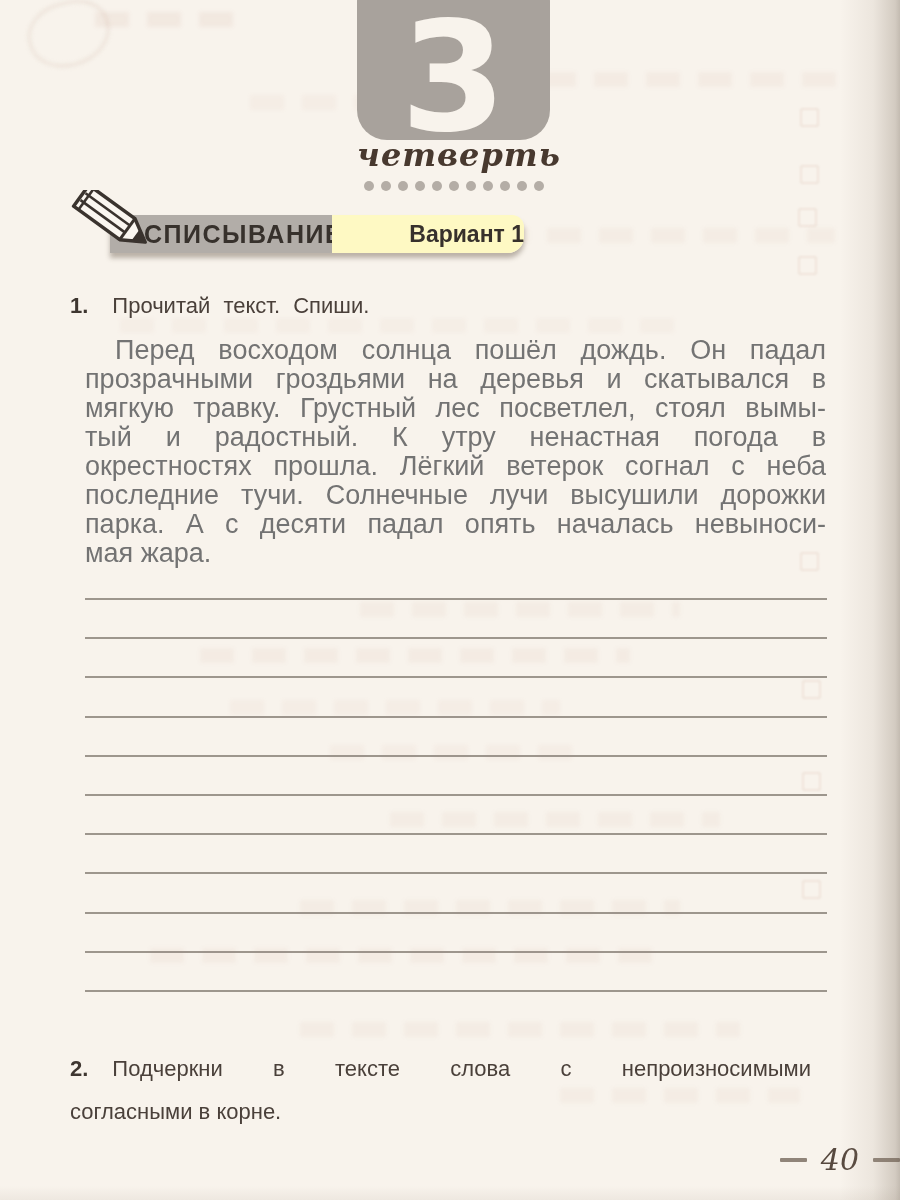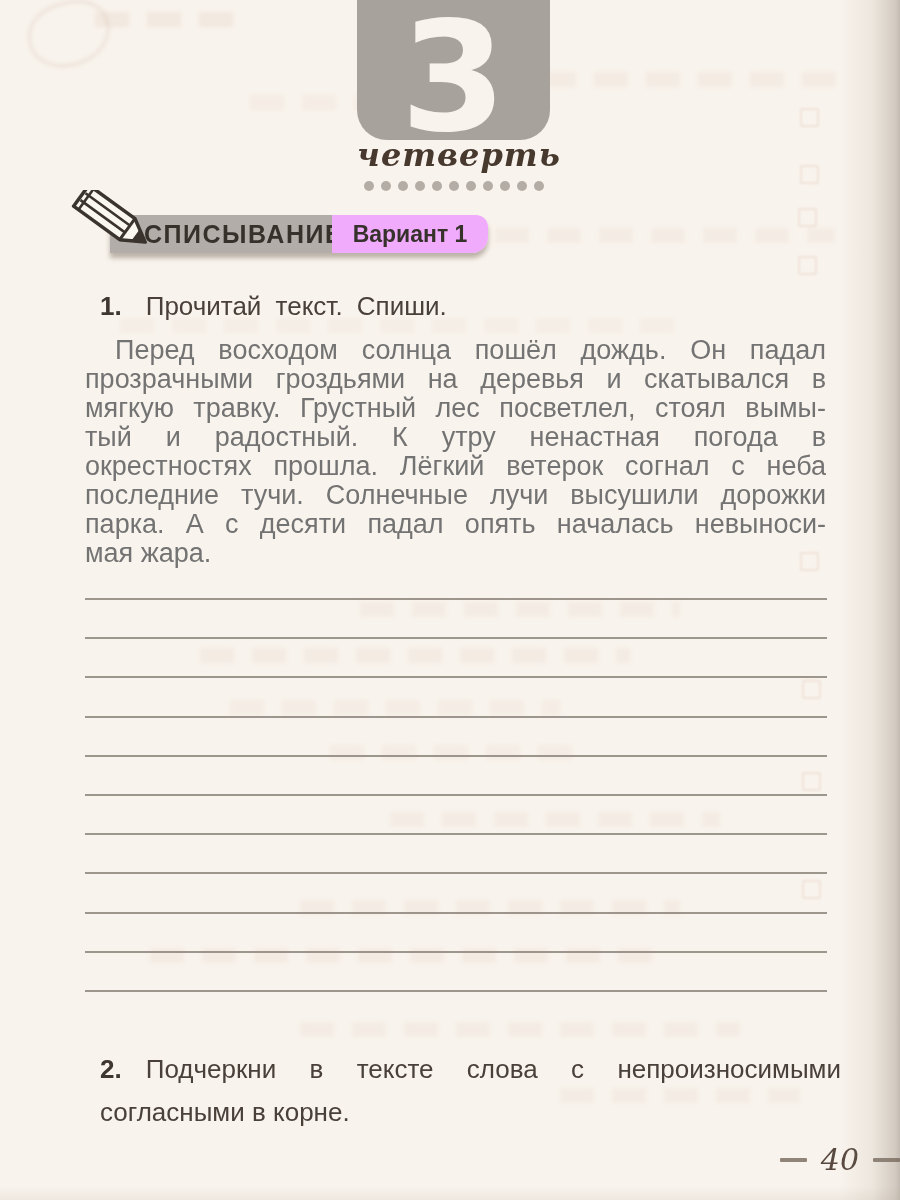--- a/index.html
+++ b/index.html
@@ -82,38 +82,39 @@
     display:flex;
     box-shadow:0 5px 5px rgba(95,80,65,0.40);
     border-radius:0 12px 16px 0;
   }
   .band-left{
     width:222px;background:#b2ada8;
     display:flex;align-items:center;
     padding-left:34px;box-sizing:border-box;
   }
   .band-right{
-    width:156px;background:#f0abfc;
-    display:flex;align-items:center;justify-content:center;
+    width:156px;background:#fef9c3;
+    display:flex;align-items:center;justify-content:flex-end;
     border-radius:0 12px 16px 0;
+    padding-left:36px;
   }
   .band-left span{
     font-weight:700;font-size:25px;color:#37312c;letter-spacing:1.5px;
   }
   .band-right span{
     font-weight:700;font-size:23px;color:#37312c;
   }
   .pencil{
     position:absolute;left:68px;top:190px;width:96px;height:70px;
   }
 
   
   .task-row{
-    position:absolute;left:100px;width:741px;
-    font-size:26px;line-height:30px;color:#4a403a;
+    position:absolute;left:70px;width:741px;
+    font-size:22px;line-height:30px;color:#4a403a;
   }
   .task-num{font-weight:700;margin-right:24px;color:#3e3630;}
   .task1{top:291px;word-spacing:7px;}
   .task2{top:1054px;}
   .jline{text-align:justify;text-align-last:justify;}
   .task2 .l2{margin-top:13px;}
 
   
   .passage{
     position:absolute;left:85px;top:336px;width:741px;

